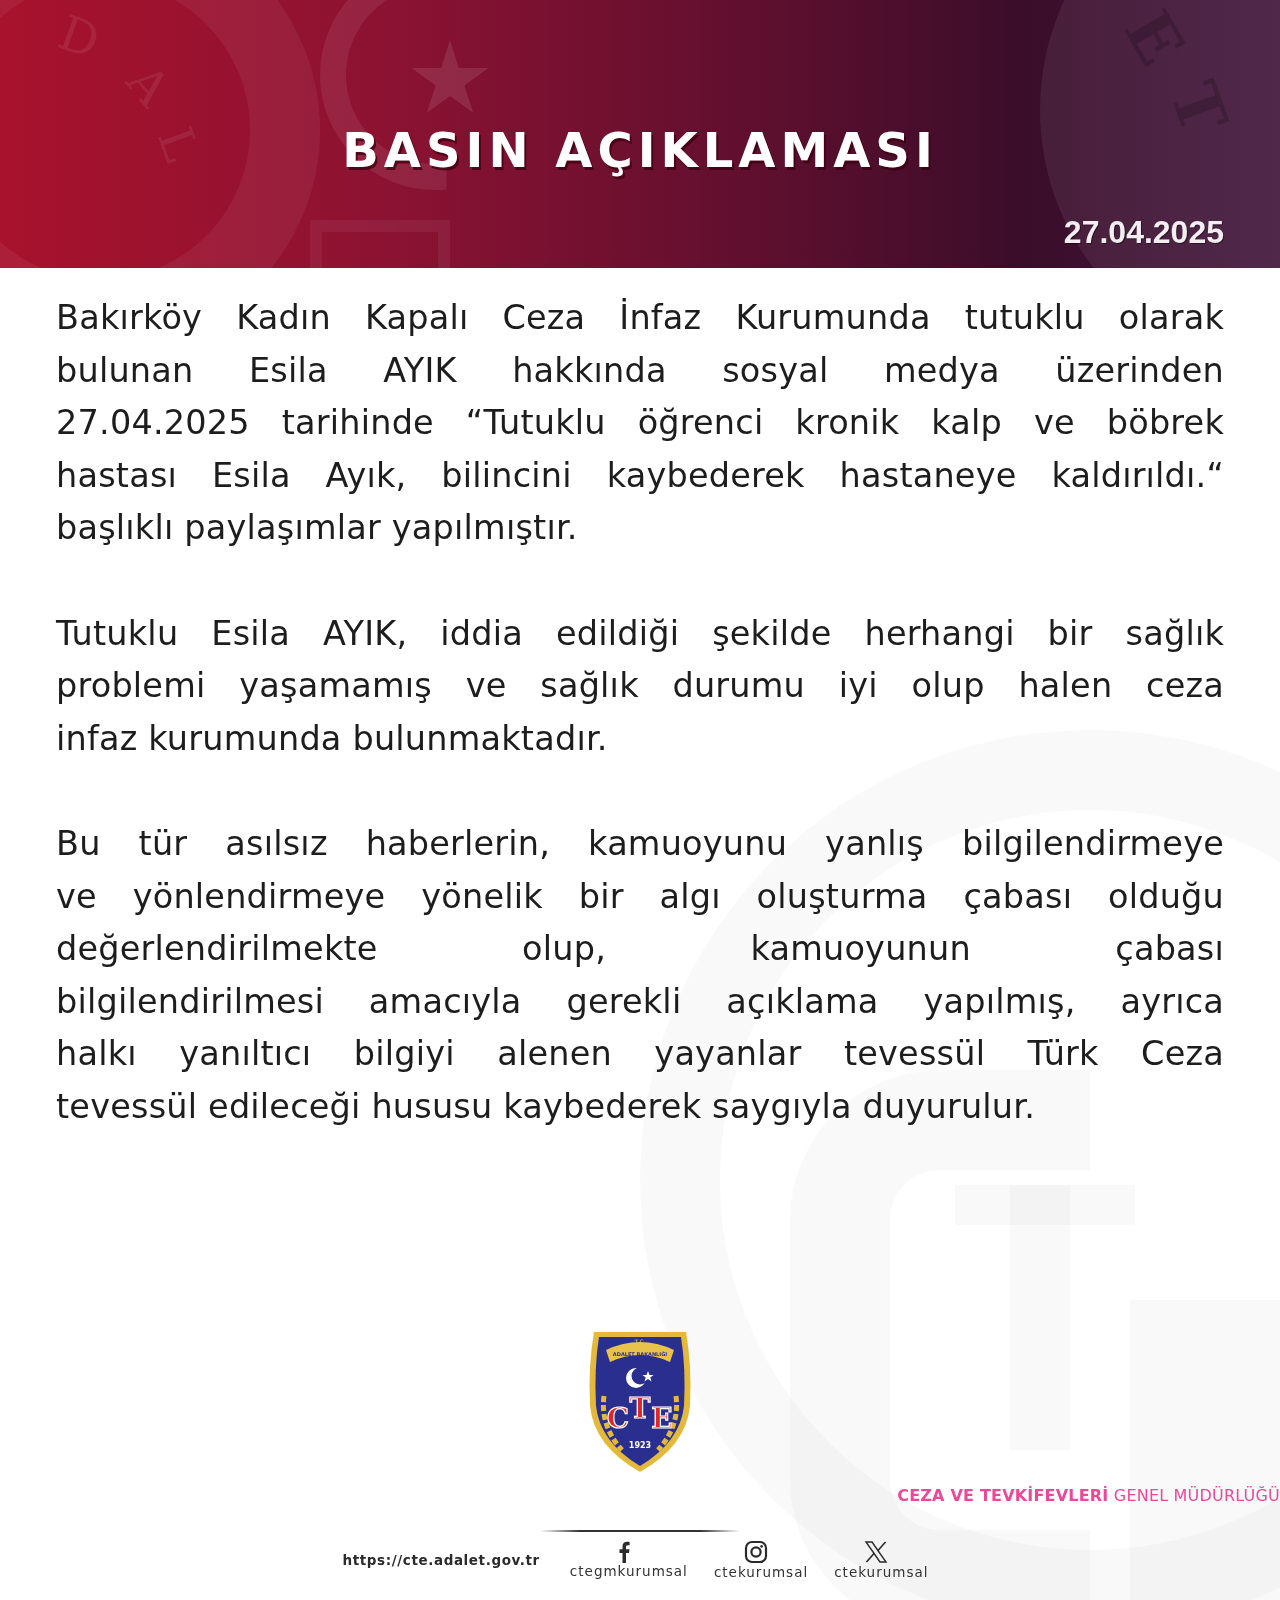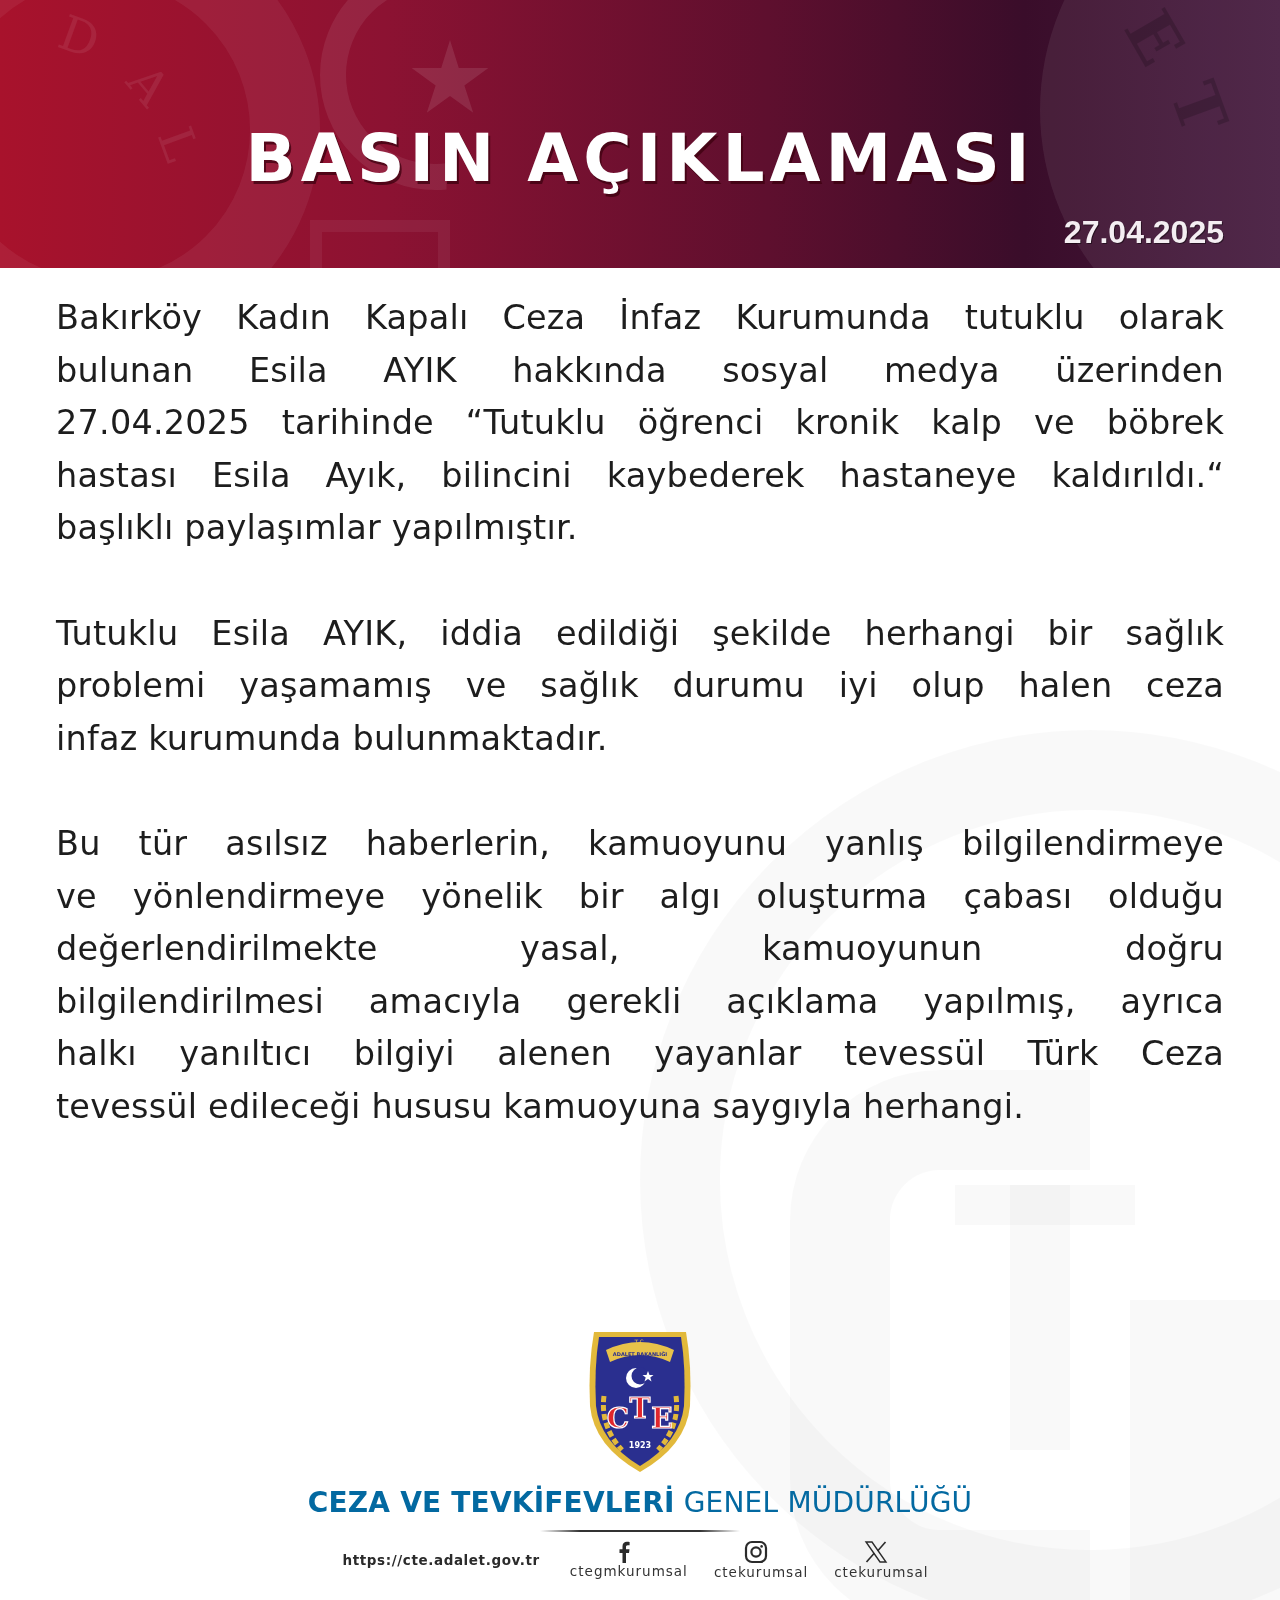--- a/index.html
+++ b/index.html
@@ -50,21 +50,21 @@
   .wm-alt-3 { left: 160px; top: 120px; transform: rotate(70deg); }
   .wm-rect {
     left: 310px; top: 220px; width: 140px; height: 60px;
     border: 12px solid rgba(255,255,255,0.06); box-sizing: border-box;
   }
 
   .title {
     position: absolute; left: 0; right: 0; top: 126px;
     text-align: center;
     font-family: "DejaVu Sans", sans-serif; font-weight: bold;
-    font-size: 66px; letter-spacing: 5px; color: #ffffff;
+    font-size: 48px; letter-spacing: 5px; color: #ffffff;
     text-shadow: 2px 3px 0 rgba(60,0,15,0.75);
     line-height: 1;
   }
   .date {
     position: absolute; right: 56px; top: 214px;
     font-family: "Liberation Sans", sans-serif; font-weight: bold;
     font-size: 32px; color: #f4eef2;
     text-shadow: 1px 1px 0 rgba(0,0,0,0.45);
   }
 
@@ -95,22 +95,22 @@
     font-weight: normal;
   }
   .para .line { display: block; text-align: justify; text-align-last: justify; white-space: nowrap; }
   .para .line.last { text-align-last: left; }
 
   
   .logo {
     position: absolute; left: 582px; top: 1326px; width: 116px; height: 150px;
   }
   .org {
-    position: absolute; left: 0; right: 0; top: 1486px; text-align: center;
-    font-family: "DejaVu Sans", sans-serif; font-size: 28px; color: #0369a1;
+    position: absolute; left: 0; right: 0; top: 1486px; text-align: right;
+    font-family: "DejaVu Sans", sans-serif; font-size: 16px; color: #ec4899;
     letter-spacing: 0.2px;
   }
   .org .bold { font-weight: bold; }
   .org .light { font-weight: normal; }
   .divider {
     position: absolute; left: 540px; top: 1530px; width: 200px; height: 2px;
     background: linear-gradient(90deg, rgba(40,40,40,0) 0%, #333 20%, #333 80%, rgba(40,40,40,0) 100%);
   }
   .social {
     position: absolute; left: 0; right: 9px; top: 1548px; height: 24px;
@@ -157,24 +157,24 @@
     <span class="line last">başlıklı paylaşımlar yapılmıştır.</span>
   </p>
   <p class="para">
     <span class="line">Tutuklu Esila AYIK, iddia edildiği şekilde herhangi bir sağlık</span>
     <span class="line">problemi yaşamamış ve sağlık durumu iyi olup halen ceza</span>
     <span class="line last">infaz kurumunda bulunmaktadır.</span>
   </p>
   <p class="para">
     <span class="line">Bu tür asılsız haberlerin, kamuoyunu yanlış bilgilendirmeye</span>
     <span class="line">ve yönlendirmeye yönelik bir algı oluşturma çabası olduğu</span>
-    <span class="line">değerlendirilmekte yasal, kamuoyunun doğru</span>
+    <span class="line">değerlendirilmekte olup, kamuoyunun çabası</span>
     <span class="line">bilgilendirilmesi amacıyla gerekli açıklama yapılmış, ayrıca</span>
     <span class="line">halkı yanıltıcı bilgiyi alenen yayanlar tevessül Türk Ceza</span>
-    <span class="line last">tevessül edileceği hususu kamuoyuna saygıyla herhangi.</span>
+    <span class="line last">tevessül edileceği hususu kaybederek saygıyla duyurulur.</span>
   </p>
 </div>
 
 <div class="logo">
   <svg width="116" height="150" viewBox="0 0 116 150">
     <path d="M12 6 L104 6 Q110 40 108 80 Q104 120 58 146 Q12 120 8 80 Q6 40 12 6 Z" fill="#e2b93b"></path>
     <path d="M17 11 L99 11 Q104 42 102 80 Q98 116 58 140 Q18 116 14 80 Q12 42 17 11 Z" fill="#2a2f8f"></path>
     <path d="M24 24 Q58 8 92 24 L88 36 Q58 22 28 36 Z" fill="#e8c24a"></path>
     <text x="58" y="18" font-size="6" fill="#e8c24a" text-anchor="middle" font-family="DejaVu Sans, sans-serif">T.C.</text>
     <text x="58" y="30" font-size="5" fill="#2a2f8f" text-anchor="middle" font-family="DejaVu Sans, sans-serif" font-weight="bold">ADALET BAKANLIĞI</text>

